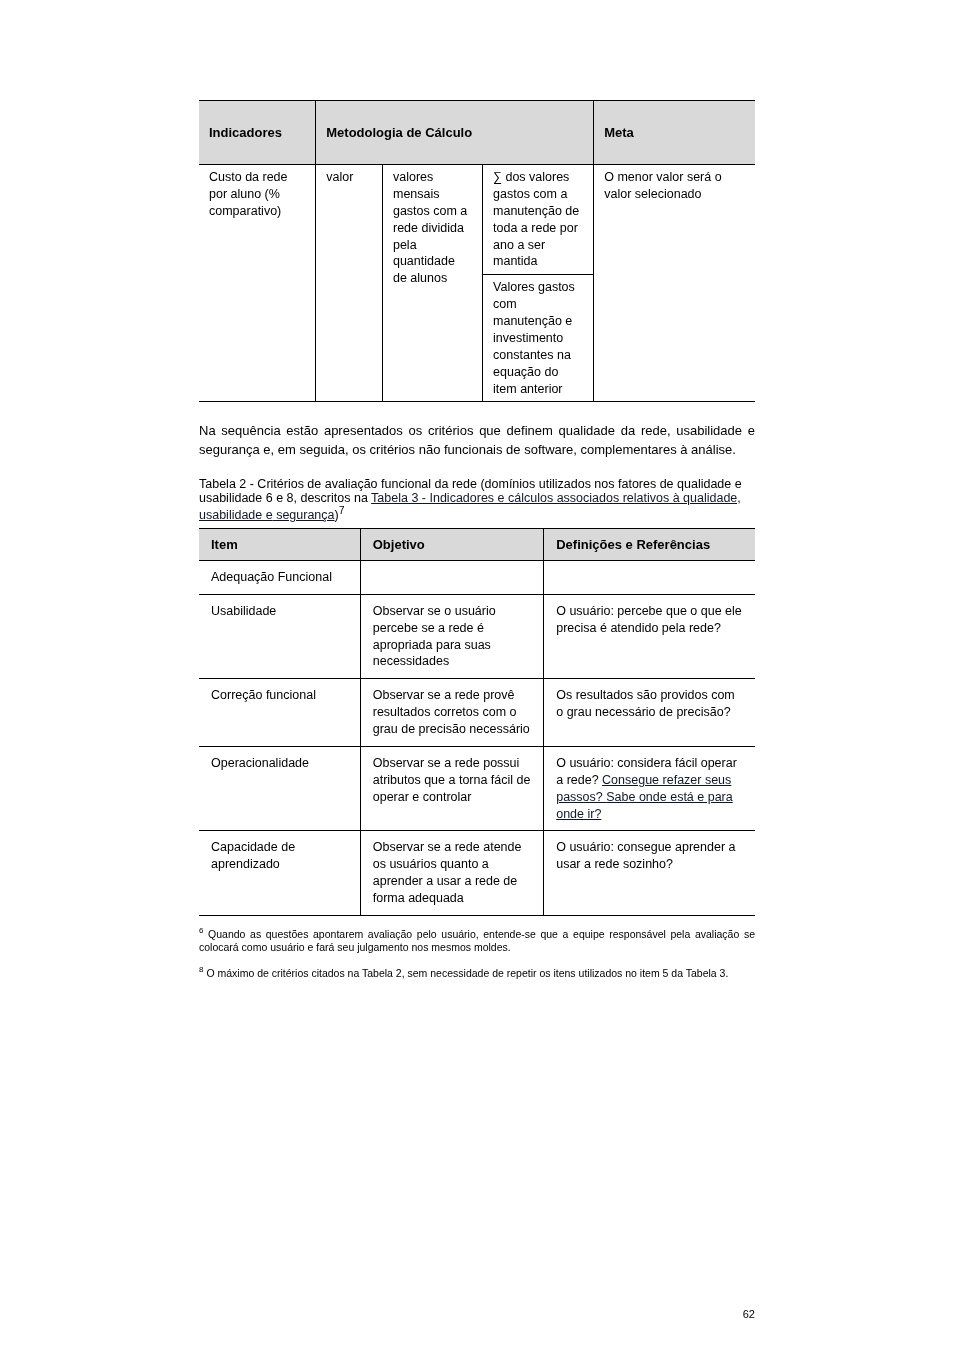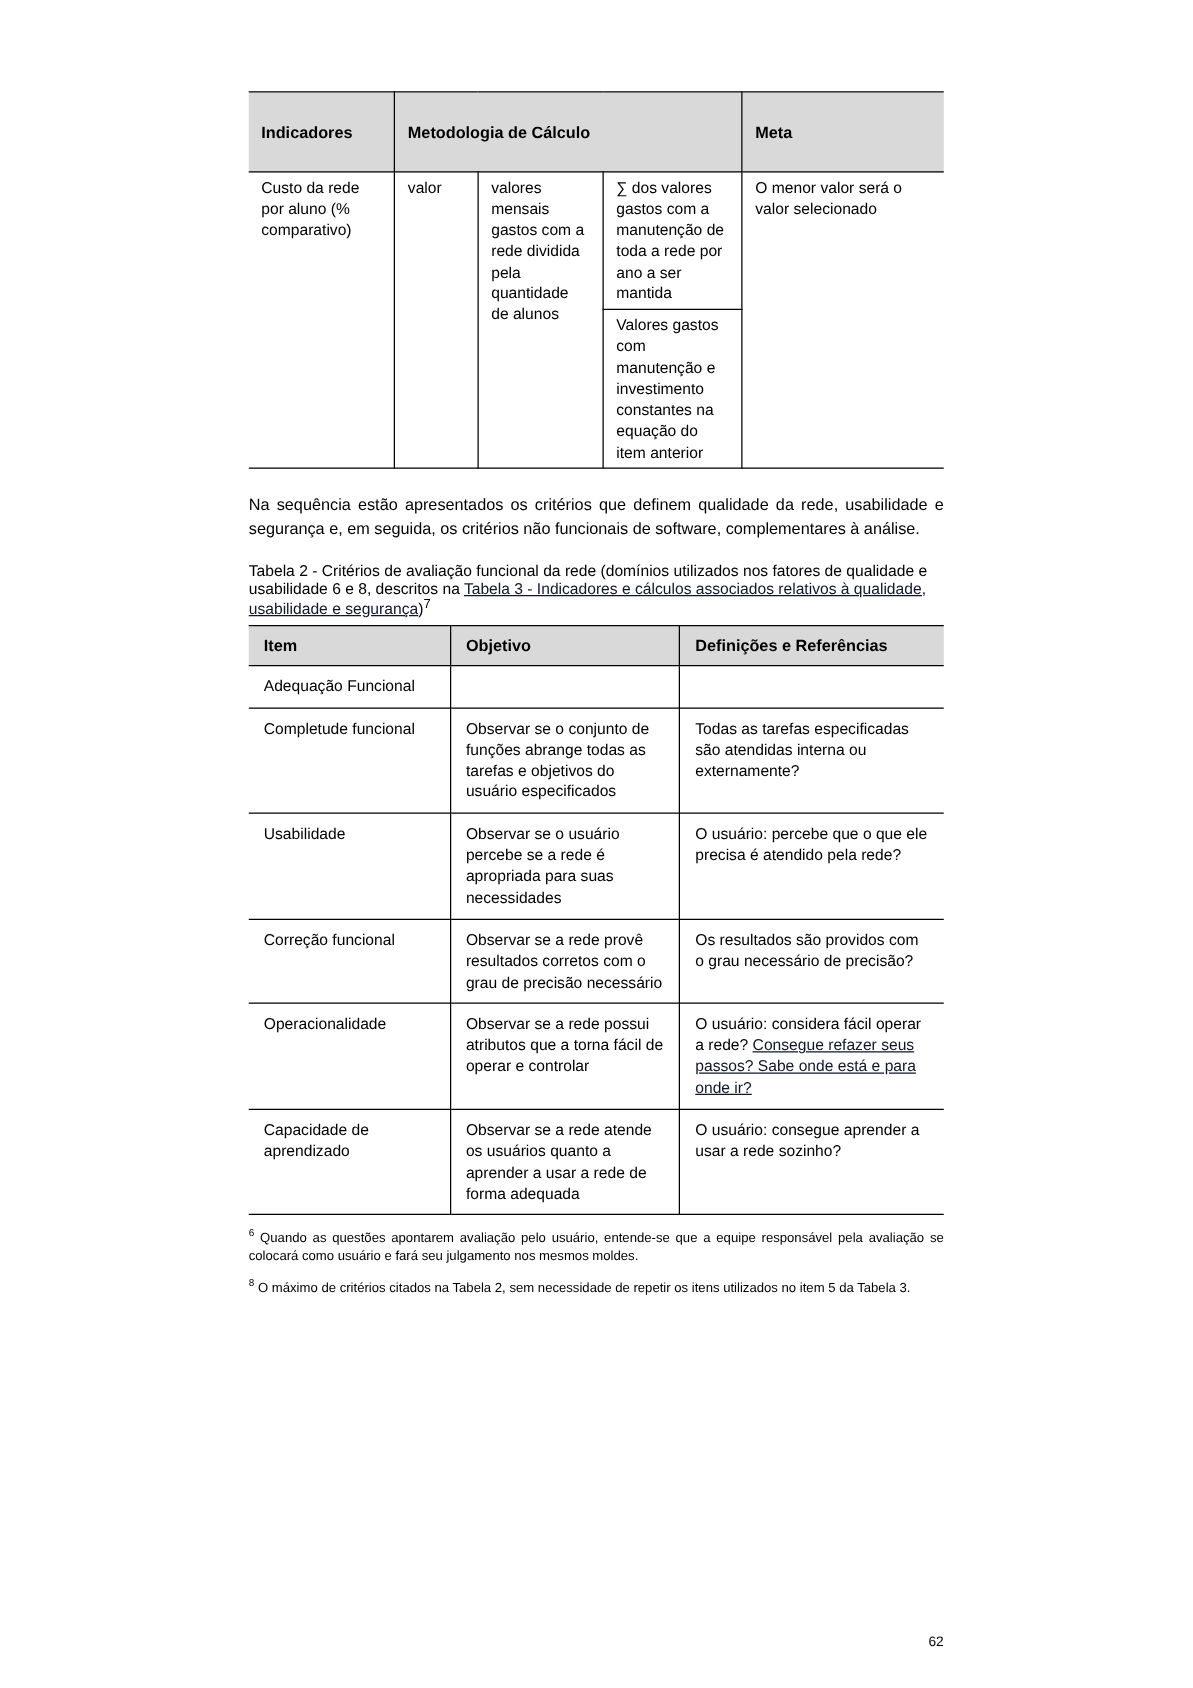--- a/index.html
+++ b/index.html
@@ -8,21 +8,21 @@
     padding: 0;
     background: #ffffff;
     font-family: Arial, Helvetica, sans-serif;
     font-size: 13px;
     color: #000;
   }
   .page {
     width: 796px;
     min-height: 1350px;
     margin: 0 auto;
-    padding: 73px 120px 50px 120px;
+    padding: 100px 120px 50px 120px;
     position: relative;
   }
   table {
     width: 100%;
     border-collapse: collapse;
     font-size: 13px;
   }
   .tbl1 {
     border-top: 1.5px solid #000;
     border-bottom: 1.5px solid #000;
@@ -163,25 +163,20 @@
       <th>Item</th>
       <th>Objetivo</th>
       <th>Definições e Referências</th>
     </tr>
     <tr>
       <td>Adequação Funcional</td>
       <td></td>
       <td></td>
     </tr>
     <tr>
-      <td>Completude funcional</td>
-      <td>Observar se o conjunto de funções abrange todas as tarefas e objetivos do usuário especificados</td>
-      <td>Todas as tarefas especificadas são atendidas interna ou externamente?</td>
-    </tr>
-    <tr>
       <td>Usabilidade</td>
       <td>Observar se o usuário percebe se a rede é apropriada para suas necessidades</td>
       <td>O usuário: percebe que o que ele precisa é atendido pela rede?</td>
     </tr>
     <tr>
       <td>Correção funcional</td>
       <td>Observar se a rede provê resultados corretos com o grau de precisão necessário</td>
       <td>Os resultados são providos com o grau necessário de precisão?</td>
     </tr>
     <tr>

